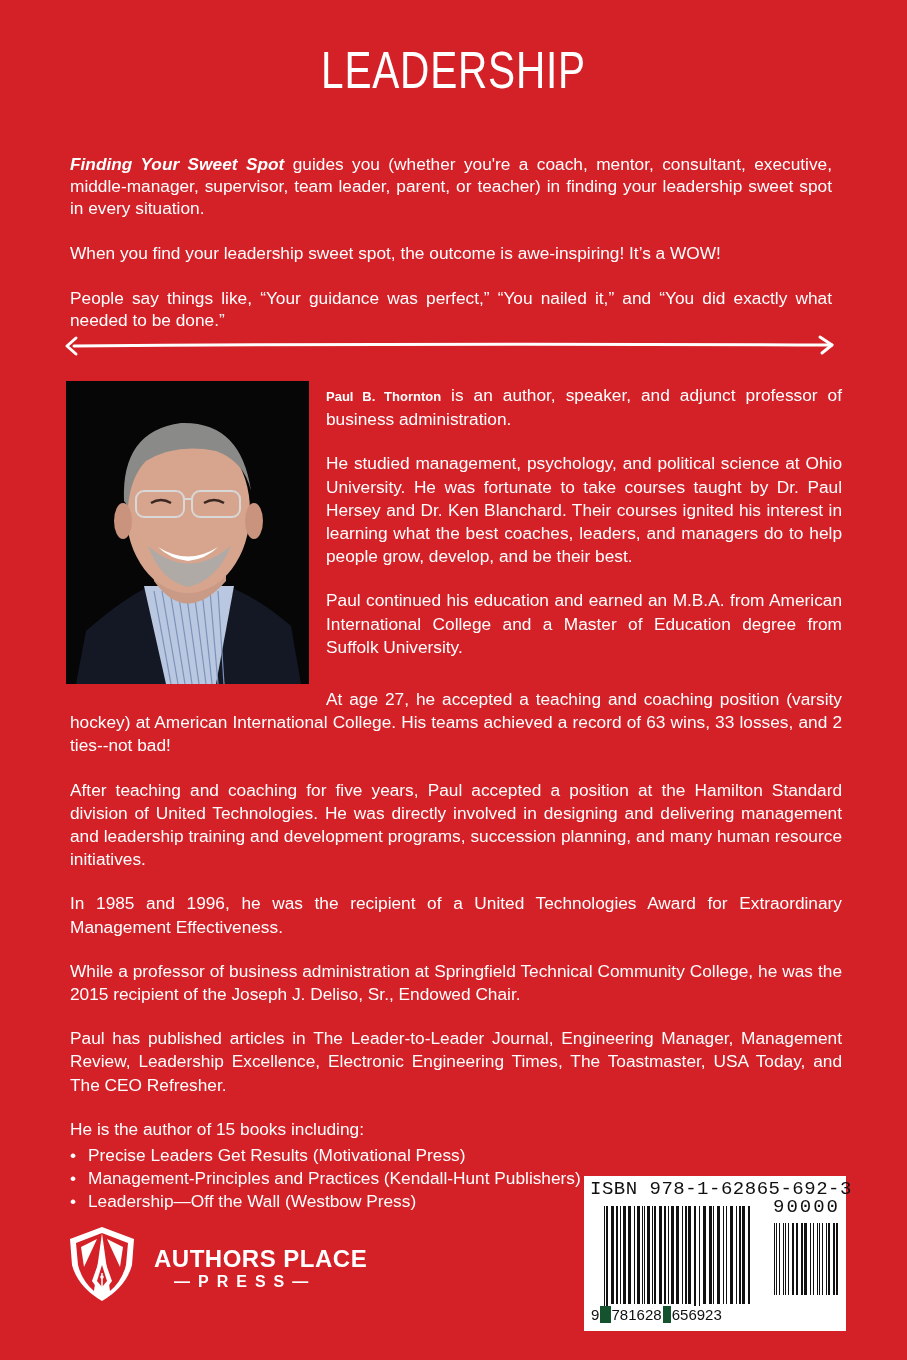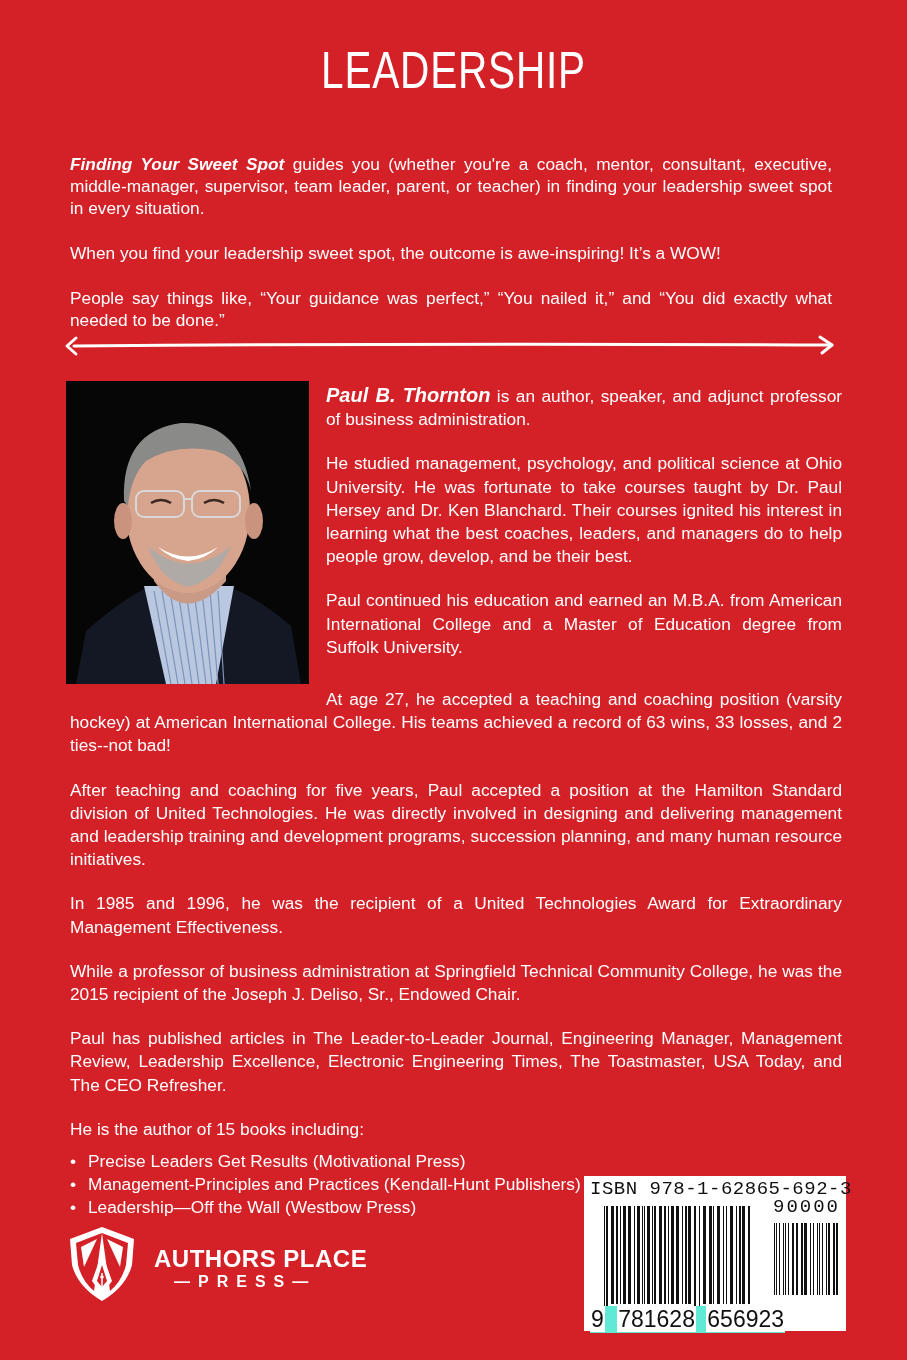--- a/index.html
+++ b/index.html
@@ -33,22 +33,22 @@
   .photo {
     position: absolute; left: 66px; top: 381px; width: 243px; height: 303px;
     background: #050505; overflow: hidden;
   }
   .bio {
     position: absolute; left: 70px; width: 772px; top: 384px;
     font-size: 17.3px; line-height: 23.2px; text-align: justify;
   }
   .bio .float-space { float: left; width: 256px; height: 306px; }
   .bio p { margin-bottom: 21px; }
-  .bio .author-name { font-weight: bold; font-size: 20px; font-style: italic; }
-  .bio .books-head { margin-bottom: 9px; }
+  .bio .author-name { font-weight: bold; font-size: 13px; }
+  .bio .books-head { margin-bottom: 3px; }
   .bio ul { list-style: none; }
   .bio li { position: relative; padding-left: 18px; line-height: 23px; }
   .bio li .bullet { position: absolute; left: 0; top: 0; }
   .publisher {
     position: absolute; left: 64px; top: 1225px; width: 320px; height: 75px;
   }
   .publisher .shield { position: absolute; left: 0; top: 0; width: 76px; height: 76px; }
   .publisher .name {
     position: absolute; left: 90px; top: 20px;
     font-size: 24px; font-weight: bold; letter-spacing: 0.5px; white-space: nowrap;
@@ -66,21 +66,21 @@
     font-size: 19px; letter-spacing: 0.5px; white-space: nowrap;
   }
   .addon-text {
     position: absolute; right: 6px; top: 20px; font-family: Liberation Mono, monospace;
     font-size: 19px; letter-spacing: 2px;
   }
   .barcode-main { position: absolute; left: 20px; top: 30px; width: 150px; height: 110px; }
   .barcode-addon { position: absolute; left: 190px; top: 47px; width: 66px; height: 84px; }
   .ean-digits {
     position: absolute; left: 6px; top: 130px; font-family: "Liberation Sans", sans-serif;
-    font-size: 23px; white-space: nowrap; background: #5eead4;
+    font-size: 15px; white-space: nowrap; background: #14532d;
   }
   .ean-digits span { background: #fff; padding: 0 1px; }
 </style>
 </head>
 <body>
 
 <h1 class="title">LEADERSHIP</h1>
 
 <div class="intro">
   <p><span class="book-title">Finding Your Sweet Spot</span><span> guides you (whether you're a coach, mentor, consultant, executive, middle-manager, supervisor, team leader, parent, or teacher) in finding your leadership sweet spot in every situation.</span></p>

